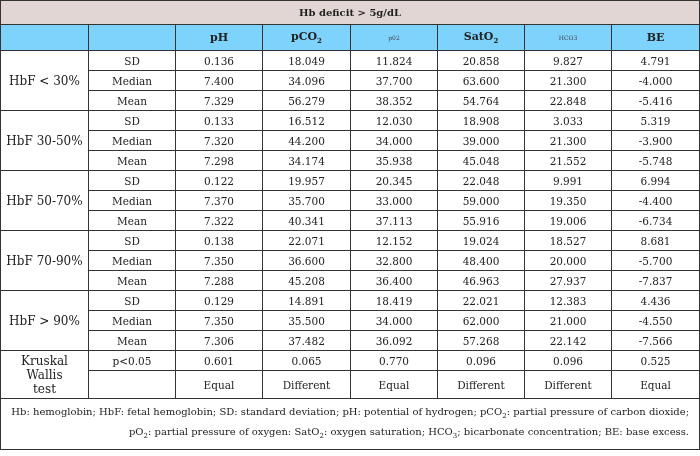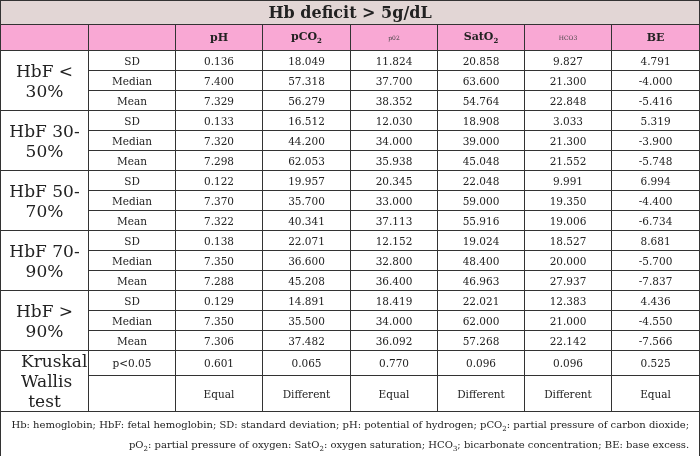--- a/index.html
+++ b/index.html
@@ -1,22 +1,22 @@
 <!DOCTYPE html>
 <html><head>
 <meta charset="utf-8">
 <style>
   html, body { margin: 0; padding: 0; background: #ffffff; }
   body { width: 700px; height: 456px; overflow: hidden; font-family: "DejaVu Serif", serif; color: #222; }
   table { border-collapse: collapse; width: 699px; table-layout: fixed; font-size: 10.5px; }
   td, th { border: 1.5px solid #333; text-align: center; padding: 0; }
-  .title-row td { background: #e2d6d5; height: 23px; font-weight: bold; font-size: 16px; }
-  .head-row th { background: #f9a8d4; height: 25px; font-weight: bold; font-size: 11px; }
+  .title-row td { background: #e2d6d5; height: 23px; font-weight: bold; font-size: 10px; }
+  .head-row th { background: #7dd3fc; height: 25px; font-weight: bold; font-size: 11px; }
   .head-row th.tiny { font-weight: normal; font-size: 6px; color: #444; }
-  .grp { font-size: 17px; }
+  .grp { font-size: 12px; }
   tbody td { height: 19px; }
   .kw td { height: 19px; }
   .kw2 td { height: 27px; }
   .foot td { text-align: right; padding: 5px 10px; font-size: 10px; line-height: 15px; height: 38px; }
   sub { font-size: 7px; }
 </style>
 </head>
 <body>
 
 <table>
@@ -52,21 +52,21 @@
         <td>0.136</td>
         <td>18.049</td>
         <td>11.824</td>
         <td>20.858</td>
         <td>9.827</td>
         <td>4.791</td>
       </tr>
       <tr>
         <td>Median</td>
         <td>7.400</td>
-        <td>57.318</td>
+        <td>34.096</td>
         <td>37.700</td>
         <td>63.600</td>
         <td>21.300</td>
         <td>-4.000</td>
       </tr>
       <tr>
         <td>Mean</td>
         <td>7.329</td>
         <td>56.279</td>
         <td>38.352</td>
@@ -89,21 +89,21 @@
         <td>7.320</td>
         <td>44.200</td>
         <td>34.000</td>
         <td>39.000</td>
         <td>21.300</td>
         <td>-3.900</td>
       </tr>
       <tr>
         <td>Mean</td>
         <td>7.298</td>
-        <td>62.053</td>
+        <td>34.174</td>
         <td>35.938</td>
         <td>45.048</td>
         <td>21.552</td>
         <td>-5.748</td>
       </tr>
       <tr>
         <td rowspan="3" class="grp">HbF 50-70%</td>
         <td>SD</td>
         <td>0.122</td>
         <td>19.957</td>

